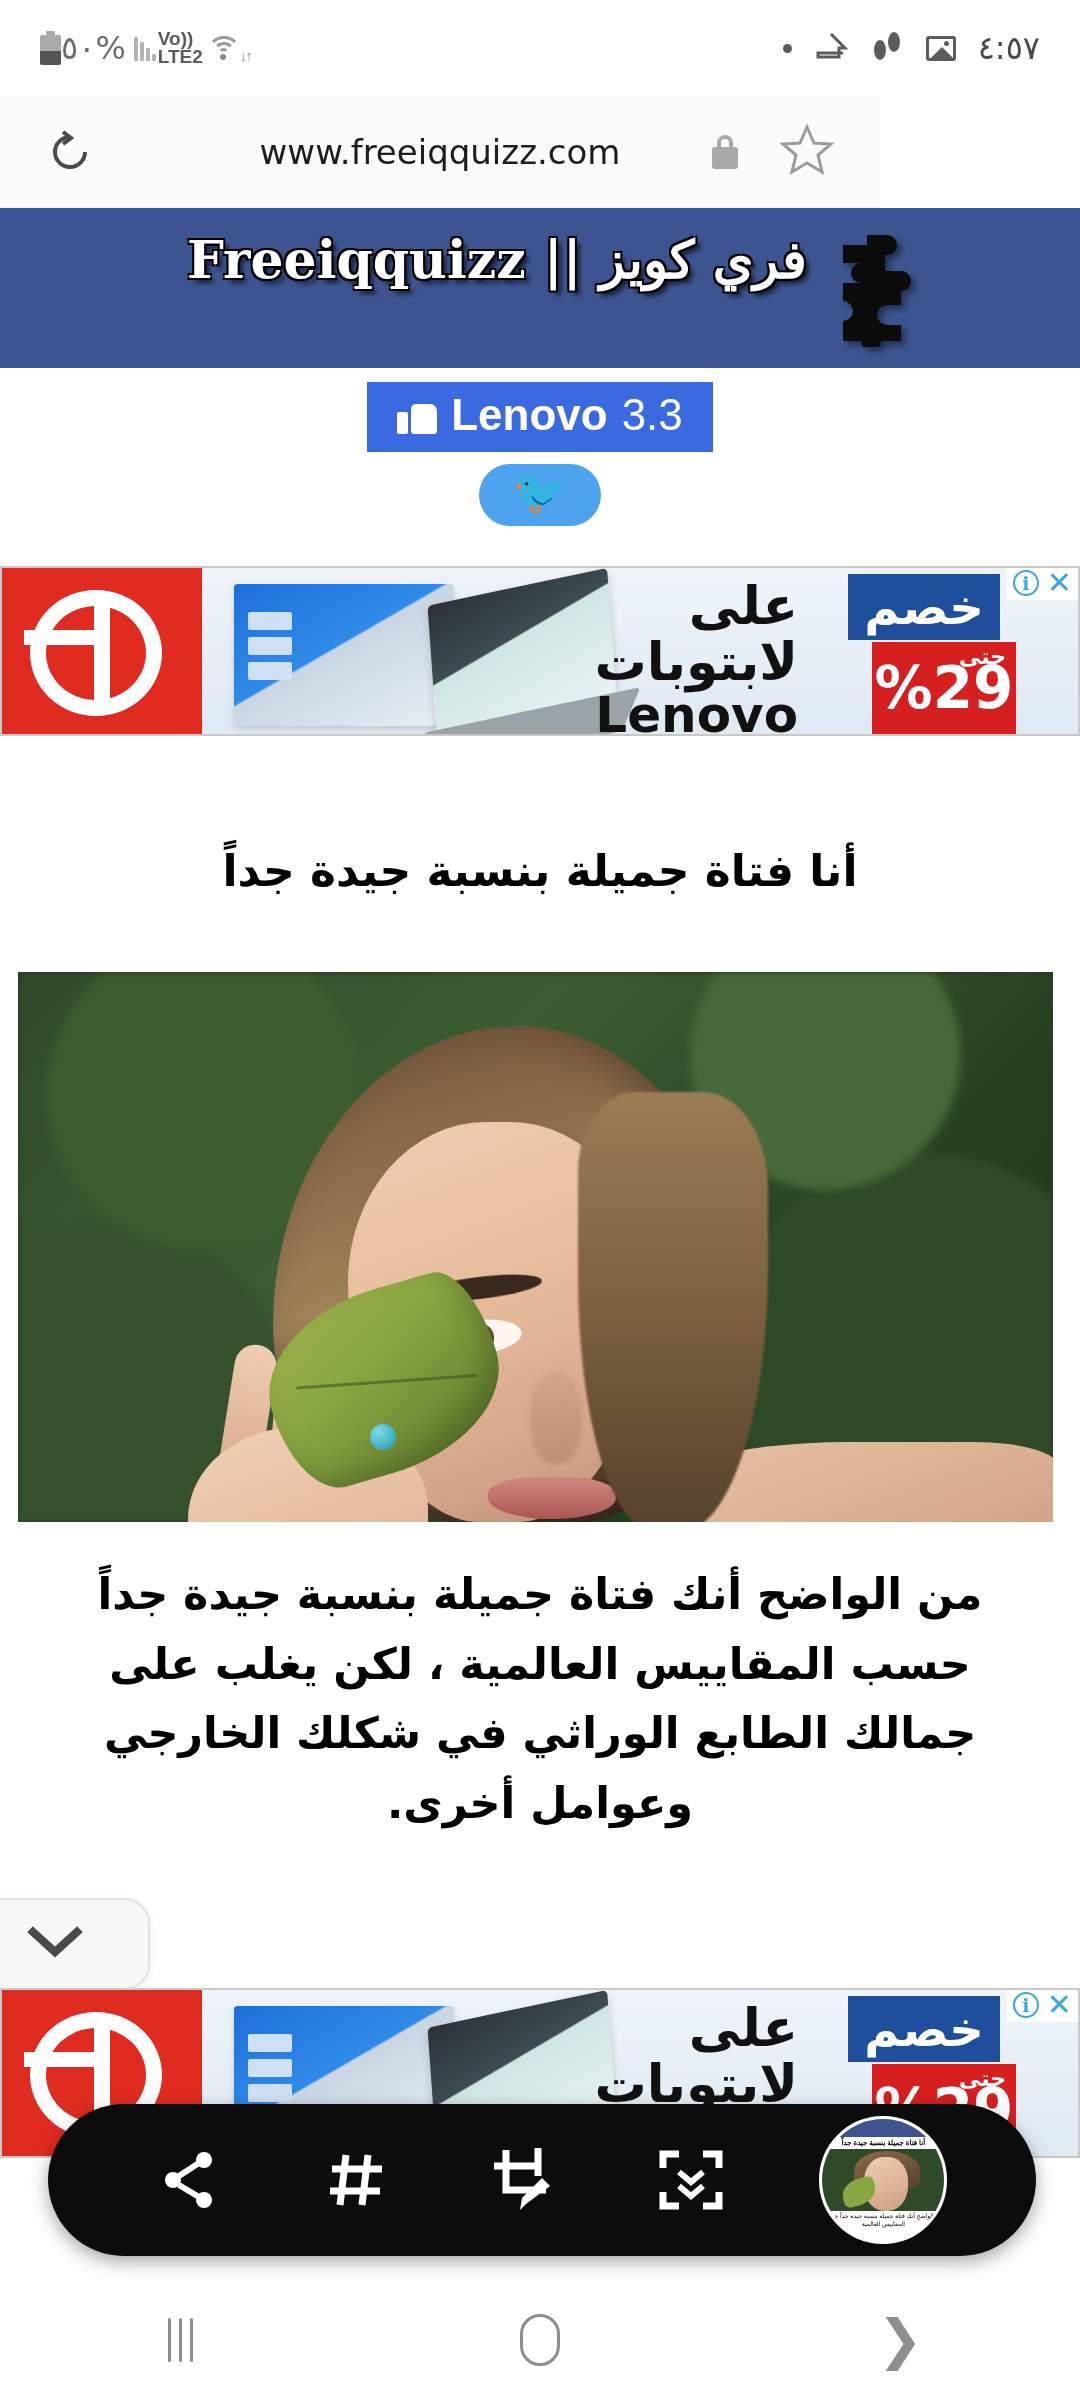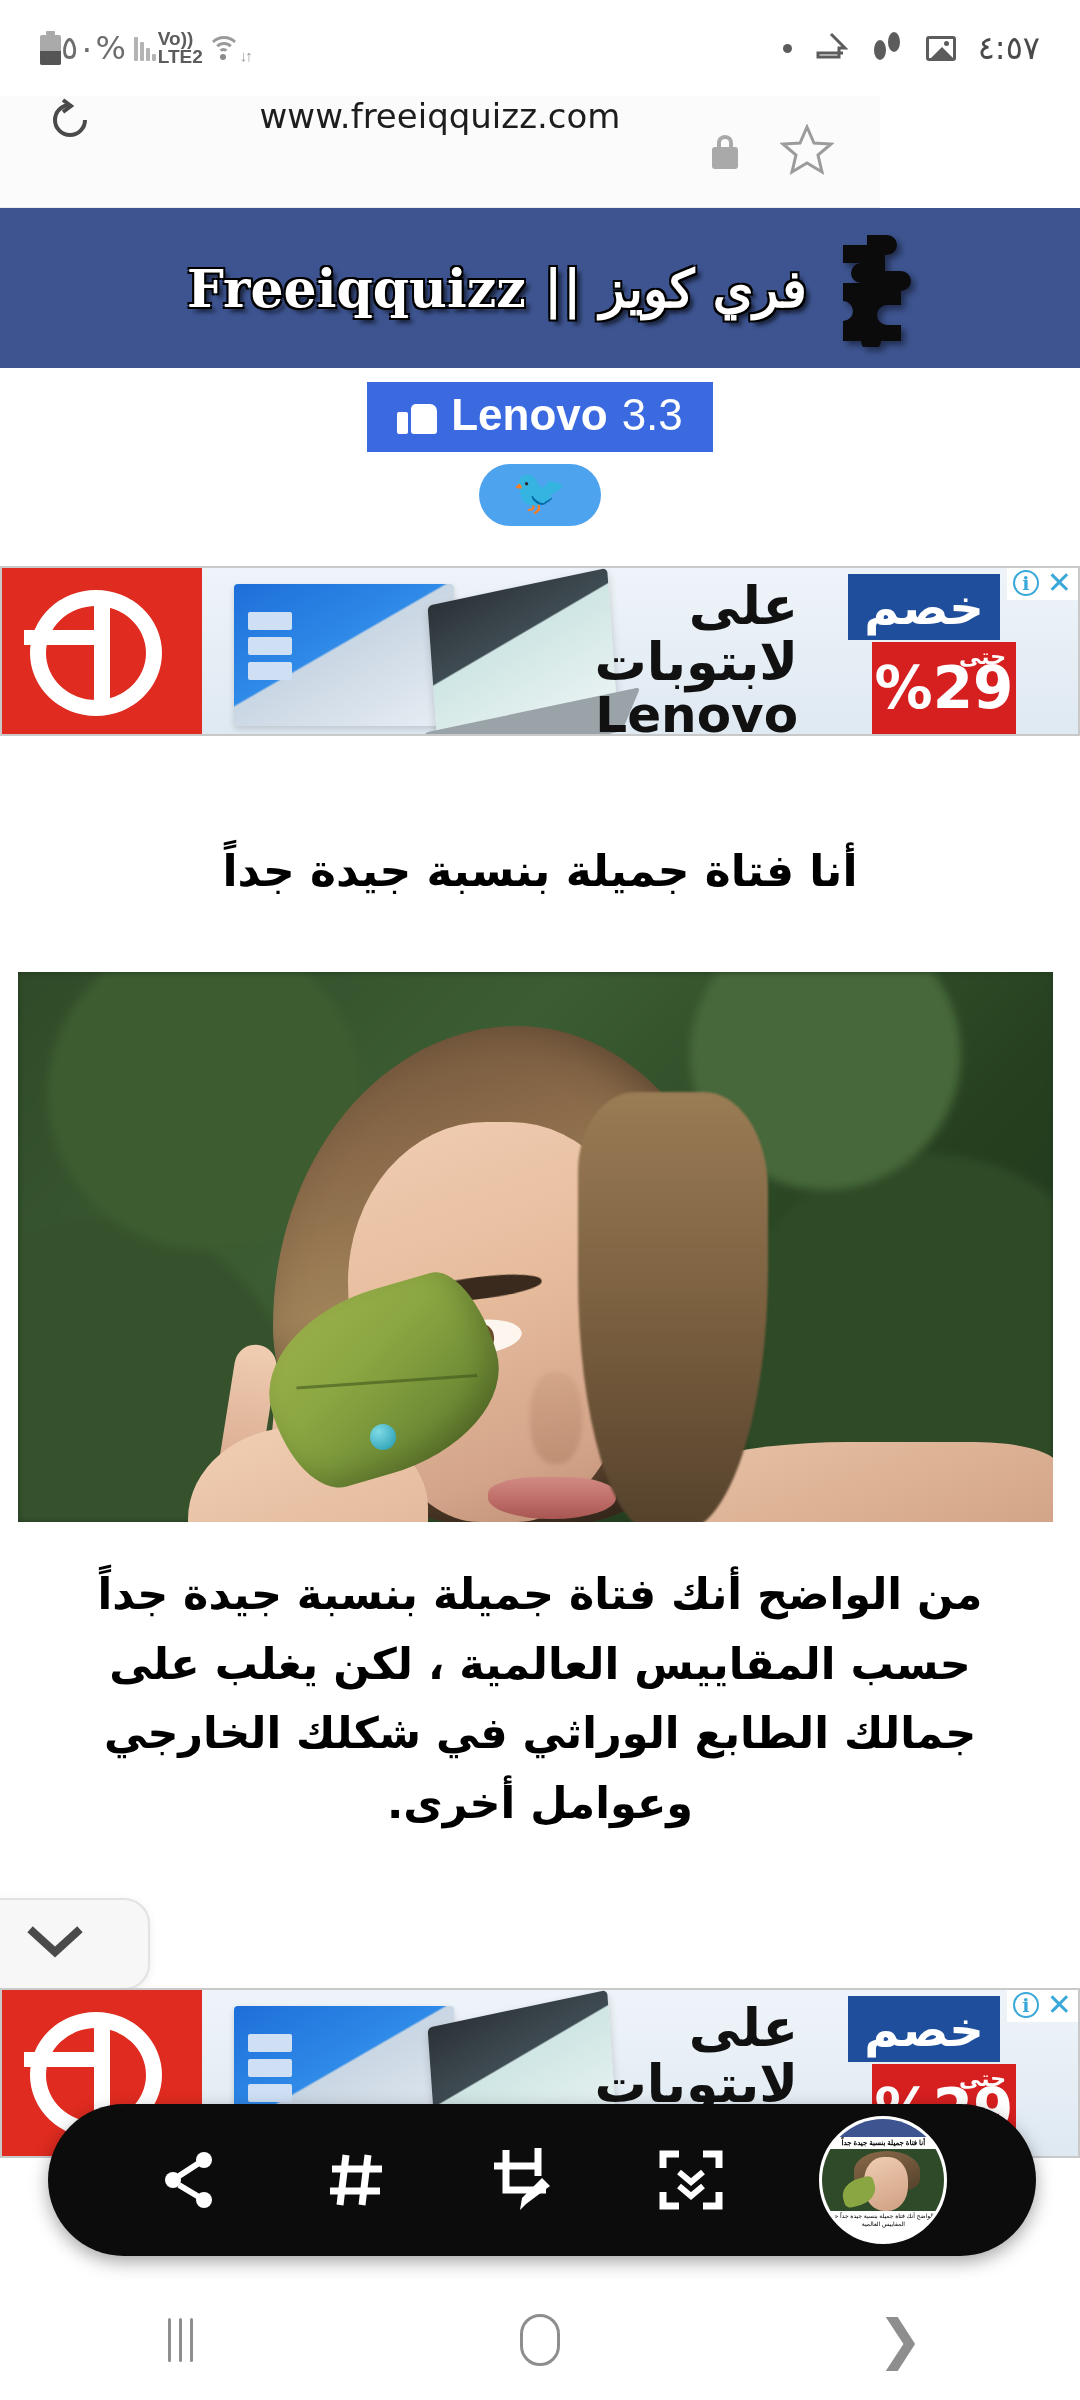--- a/index.html
+++ b/index.html
@@ -42,40 +42,40 @@
   .img-ico::after{ content:""; position:absolute; left:2px; bottom:0; width:0;height:0;
                    border-left:11px solid transparent; border-right:11px solid transparent;
                    border-bottom:11px solid #5c5c5c;}
   .img-ico::before{ content:""; position:absolute; right:4px; top:2px; width:5px;height:5px;
                     background:#5c5c5c; border-radius:50%;}
   .clock{ font-size:32px; color:#4a4a4a; font-family:"DejaVu Sans", sans-serif;}
 
   
   #browser-bar{
     position:absolute; top:96px; left:0; width:880px; height:112px;
-    background:#fbfbfb; display:flex; padding:0 46px;
+    background:#fbfbfb; display:flex; align-items:center; padding:0 46px;
     border-bottom:1px solid #ececec;
   }
   .reload{ width:48px; height:48px; position:relative; }
   .reload svg{ display:block; }
   .url{ position:absolute; left:0; right:0; text-align:center; font-size:34px;
         color:#1d1d1d; font-family:"DejaVu Sans", sans-serif; pointer-events:none;}
   .bar-right{ margin-left:auto; display:flex; align-items:center; gap:42px; z-index:2;}
   .lock{ width:26px; height:34px; position:relative;}
   .lock .shackle{ position:absolute; top:0; left:5px; width:16px; height:14px;
                   border:4px solid #a9a9a9; border-bottom:none; border-radius:8px 8px 0 0;}
   .lock .bodyl{ position:absolute; bottom:0; left:0; width:26px; height:22px;
                 background:#a9a9a9; border-radius:3px;}
 
   
   #site-header{
     position:absolute; top:208px; left:0; width:1080px; height:160px;
     background:#3d5490; display:flex; align-items:center; justify-content:center;
   }
-  .logo-wrap{ display:flex; align-items:center; gap:22px; transform:translateX(10px);margin-left:24px; }
+  .logo-wrap{ display:flex; align-items:flex-start; gap:22px; transform:translateX(10px);margin-left:24px; }
   .puzzle{ width:108px; height:118px; position:relative; filter:drop-shadow(4px 4px 3px rgba(0,0,0,.45)); }
   .logo-text{
     font-family:"DejaVu Serif", serif; font-weight:bold; font-size:52px;
     color:#ffffff; direction:rtl;
     text-shadow: -2px -2px 0 #000, 2px -2px 0 #000, -2px 2px 0 #000, 2px 2px 0 #000,
                   5px 5px 4px rgba(0,0,0,.6);
     letter-spacing:0px; white-space:nowrap;
   }
 
   

